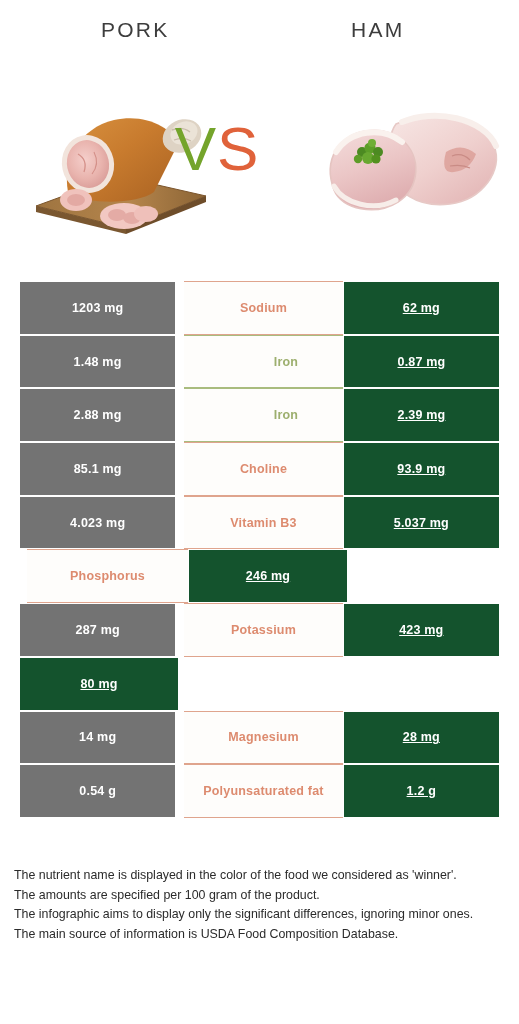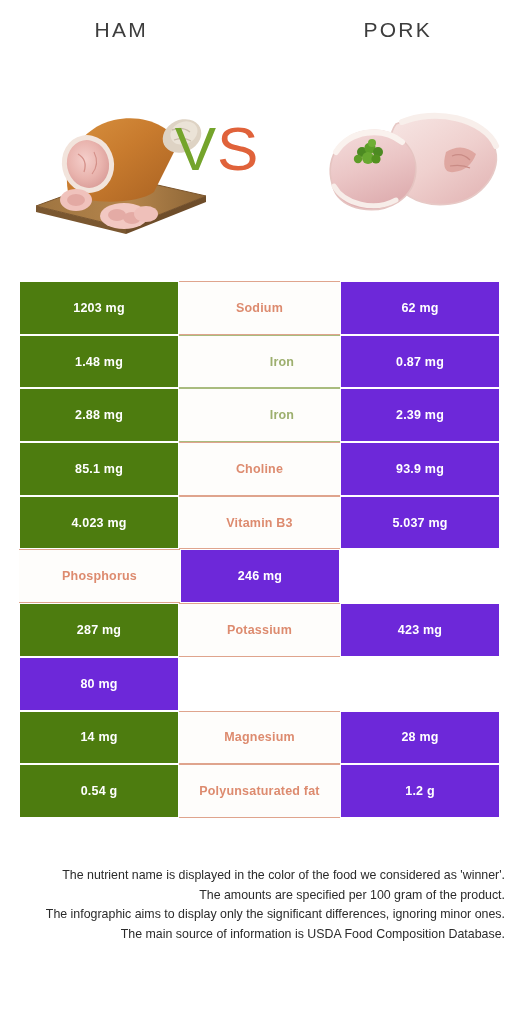--- a/index.html
+++ b/index.html
@@ -101,56 +101,57 @@
     font-weight: bold;
     letter-spacing: 0.2px;
     font-family: "Liberation Sans", sans-serif;
   }
 
   .cell.value {
     width: 160px;
     color: #ffffff;
     border: 1px solid #ffffff;
   }
-  .cell.value.green  { background: #4d7c0f; text-align: right; }
-  .cell.value.orange { background: #6d28d9; }
+  .cell.value.green  { background: #737373; text-align: right; }
+  .cell.value.orange { background: #14532d; text-decoration: underline; }
 
   .cell.name {
     width: 161px;
     background: #FEFDFB;
     border-top: 1px solid transparent;
     border-bottom: 1px solid transparent;
     font-weight: bold;
     font-size: 12.5px;
+    margin-left: 8px;
   }
   .cell.name.win-green  { color: #9DAF6E; border-color: #A9BC7E; padding-left: 45px; }
   .cell.name.win-orange { color: #DD8B6F; border-color: #DFA48D; }
 
   
   .footnote {
     position: absolute;
     top: 866px;
     left: 14px;
     width: 491px;
-    text-align: right;
+    text-align: left;
     font-size: 12.4px;
     line-height: 19.5px;
     color: #2b2b2b;
     font-family: "Liberation Sans", sans-serif;
   }
   .footnote div { white-space: normal; }
 </style>
 </head>
 <body>
 
 <div class="page">
 
   <div class="header">
+    <div class="header-title right">PORK</div>
     <div class="header-title left">HAM</div>
-    <div class="header-title right">PORK</div>
   </div>
 
   <div class="hero">
 
     <div class="hero-img left">
       <svg viewBox="0 0 195 150" xmlns="http://www.w3.org/2000/svg">
         <defs>
           <linearGradient id="hamSkin" x1="0" y1="0" x2="1" y2="1">
             <stop offset="0%" stop-color="#D8913F"></stop>
             <stop offset="45%" stop-color="#C87B2E"></stop>

